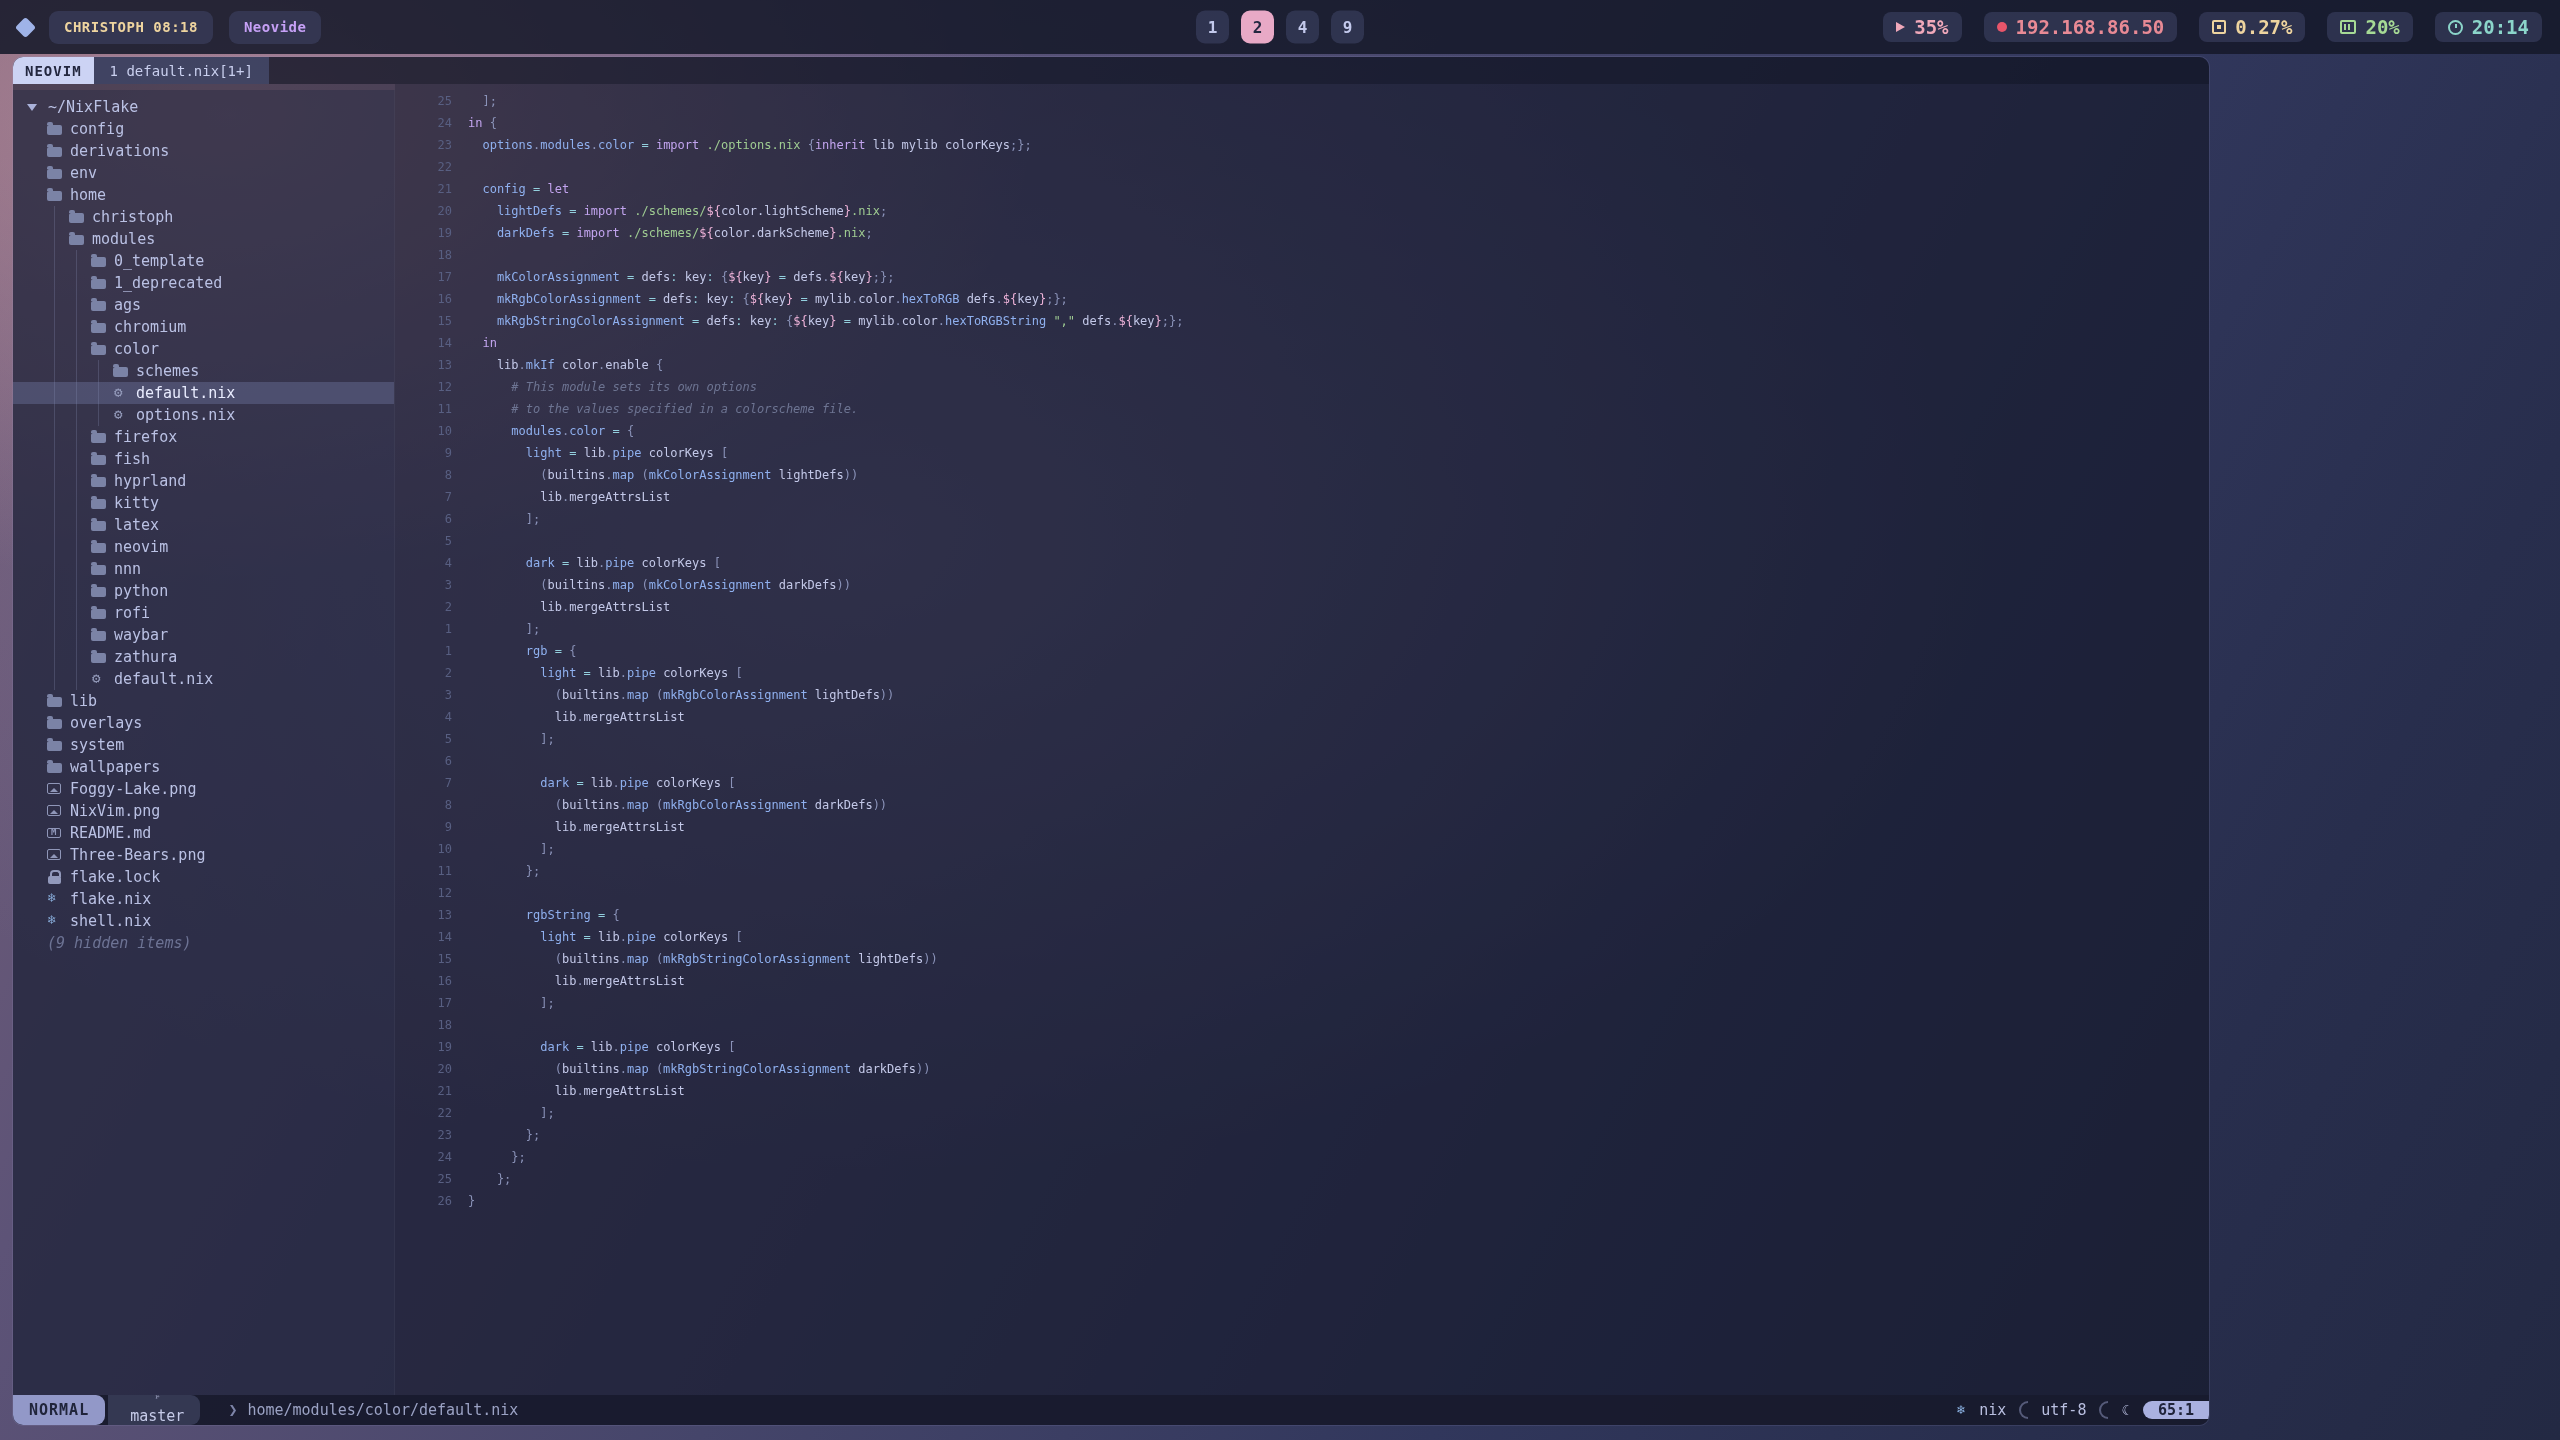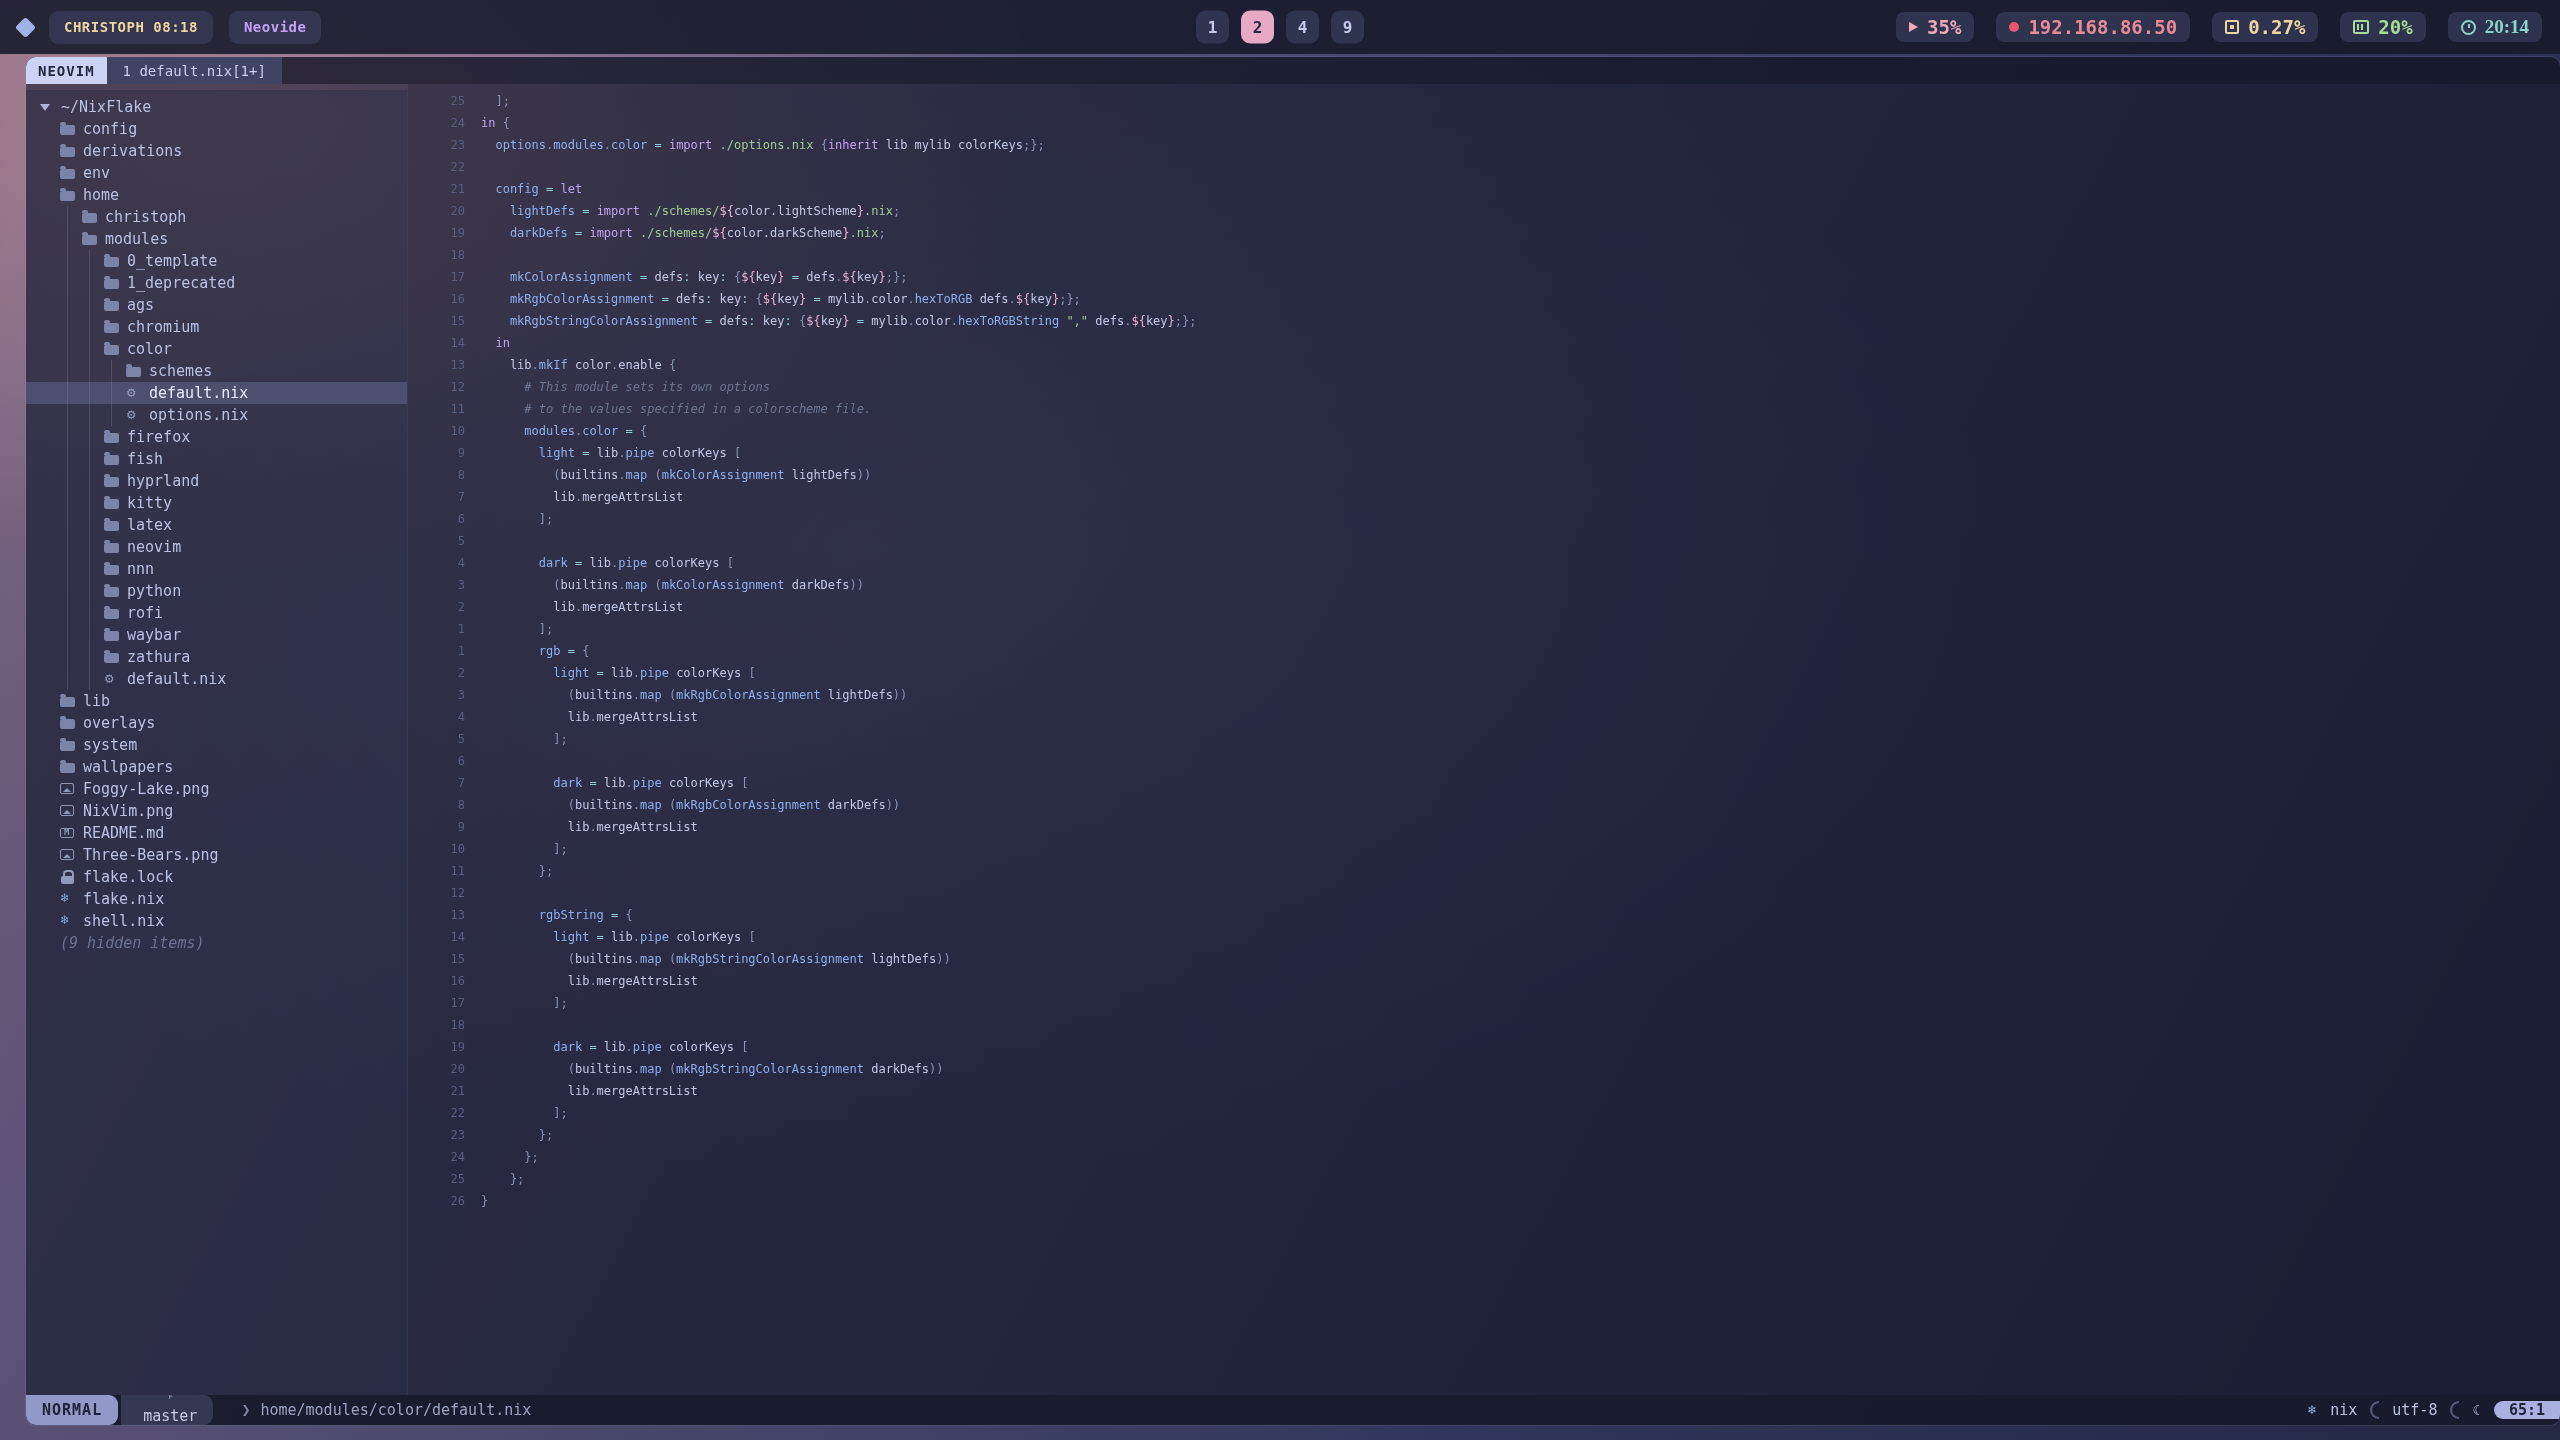--- a/index.html
+++ b/index.html
@@ -30,21 +30,21 @@
   .sicon{display:inline-block;position:relative;}
   .volume-icon{width:0;height:0;border-top:5px solid transparent;border-bottom:5px solid transparent;border-left:9px solid #f0a8ba;}
   .network-icon{width:10px;height:10px;border-radius:50%;background:#e8556a;}
   .cpu-icon{width:10px;height:10px;border:2px solid #eed49f;border-radius:2px;}
   .cpu-icon::before{content:"";position:absolute;left:3px;top:3px;width:4px;height:4px;background:#eed49f;}
   .memory-icon{width:12px;height:10px;border:2px solid #a6da95;border-radius:2px;}
   .memory-icon::before{content:"";position:absolute;left:2px;top:2px;width:2px;height:6px;background:#a6da95;box-shadow:4px 0 0 #a6da95;}
   .clock-icon{width:11px;height:11px;border:2px solid #8bd5ca;border-radius:50%;}
   .clock-icon::before{content:"";position:absolute;left:5px;top:2px;width:2px;height:4px;background:#8bd5ca;}
   
-  .window{position:absolute;left:26px;top:57px;width:2534px;height:1368px;border-radius:10px;overflow:hidden;
+  .window{position:absolute;left:13px;top:57px;width:2196px;height:1368px;border-radius:10px;overflow:hidden;
     display:flex;flex-direction:column;background:rgba(25,29,48,0.60);box-shadow:0 0 0 1px rgba(160,160,215,0.14);}
   .tabline{height:27px;display:flex;align-items:stretch;background:rgba(15,18,32,0.55);flex:0 0 auto;}
   .tabchip-app{background:#ccd3f4;color:#23273f;font-weight:bold;font-size:14px;padding:0 12px;display:flex;align-items:center;letter-spacing:1px;}
   .tabchip-buf{background:rgba(72,78,112,0.75);color:#c9cfee;font-size:14px;padding:0 16px;display:flex;align-items:center;}
   .main{flex:1;display:flex;min-height:0;}
   
   .sidebar{width:382px;flex:0 0 382px;background:rgba(36,40,64,0.40);padding-top:6px;box-sizing:border-box;
     overflow:hidden;font-size:15px;border-right:1px solid rgba(255,255,255,0.04);margin-top:6px;}
   .tree-row{height:22px;display:flex;align-items:center;color:#bac1e4;white-space:nowrap;padding-left:12px;}
   .tree-row.selected{background:rgba(132,142,192,0.30);color:#e9ecff;}
@@ -131,21 +131,21 @@
       <div class="stat">
         <span class="sicon cpu-icon"></span>
         <span style="color: rgb(238, 212, 159);">0.27%</span>
       </div>
       <div class="stat">
         <span class="sicon memory-icon"></span>
         <span style="color: rgb(166, 218, 149);">20%</span>
       </div>
       <div class="stat">
         <span class="sicon clock-icon"></span>
-        <span style="color: rgb(139, 213, 202); font-family: Liberation Serif, serif;">20:14</span>
+        <span style="color: rgb(139, 213, 202);">20:14</span>
       </div>
     </div>
 </div>
 
 <div class="window">
   <div class="tabline">
     <div class="tabchip-app">NEOVIM</div>
     <div class="tabchip-buf">1 default.nix[1+]</div>
   </div>
   <div class="main">

